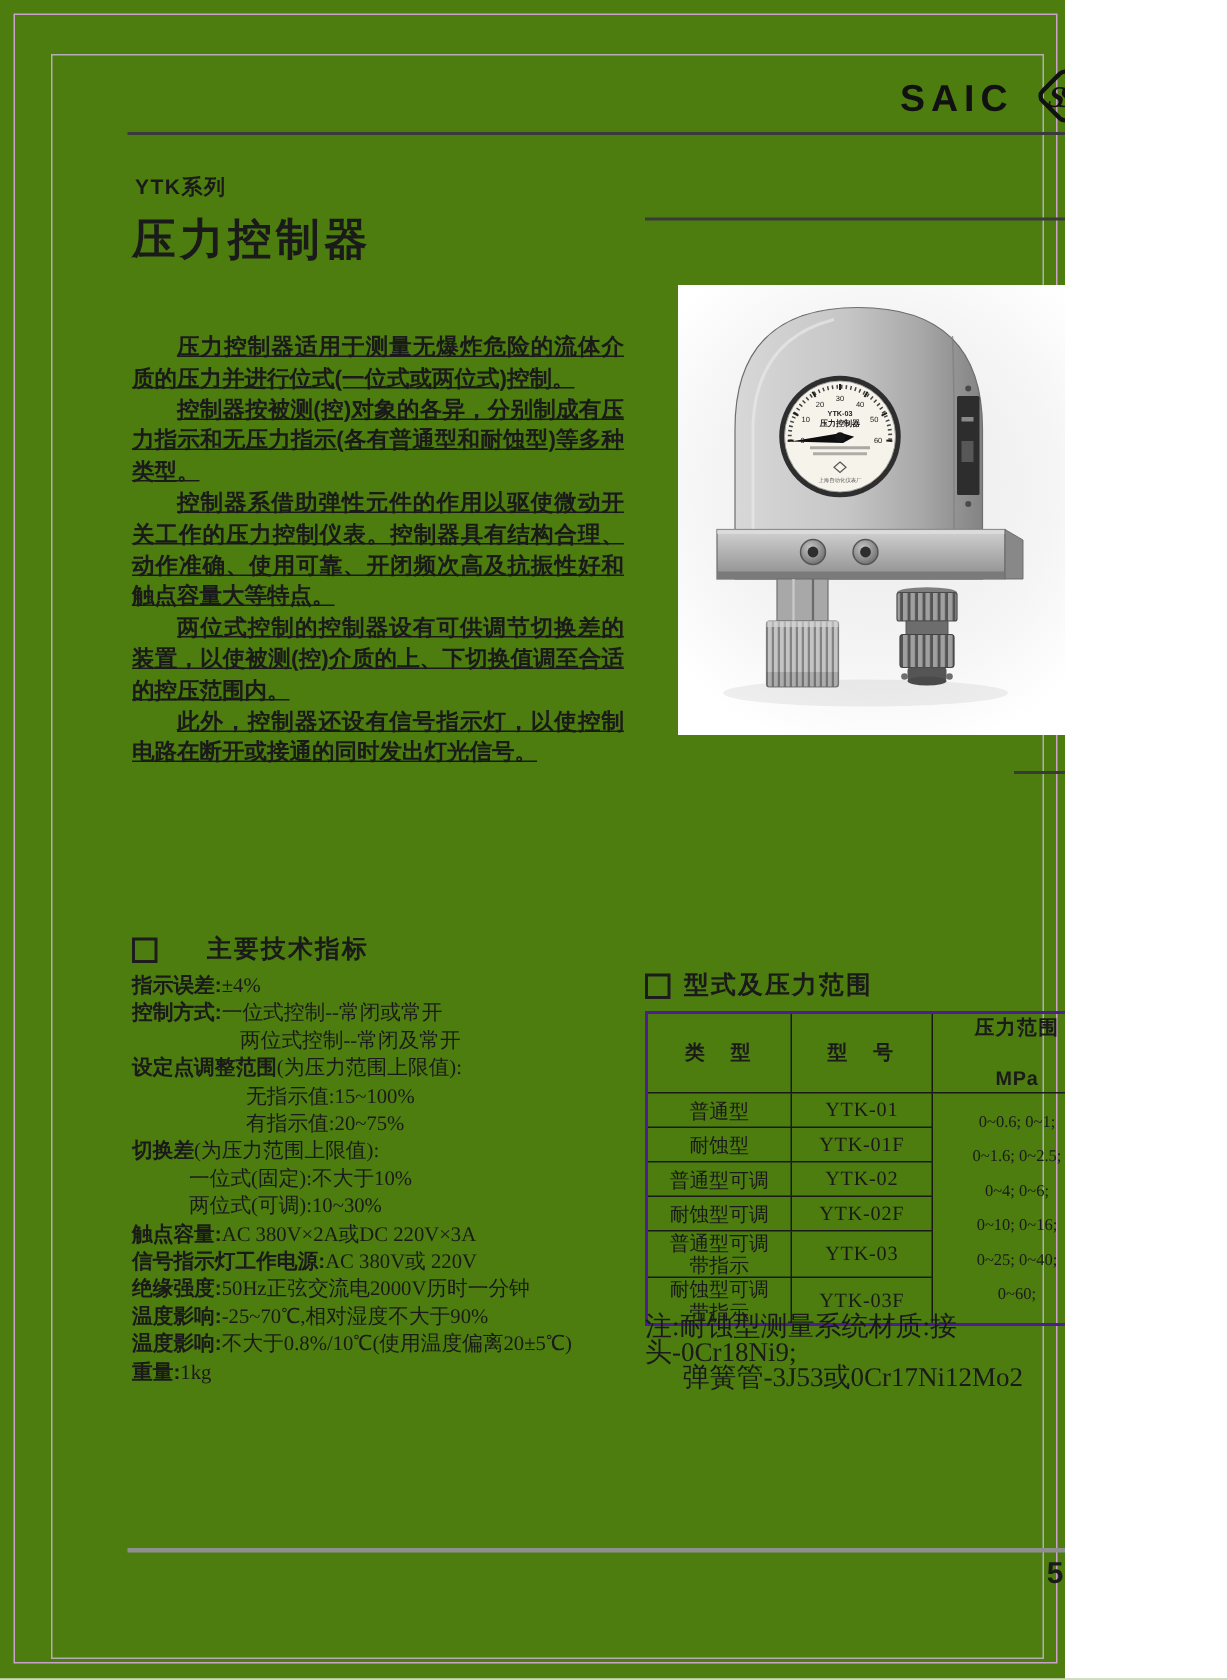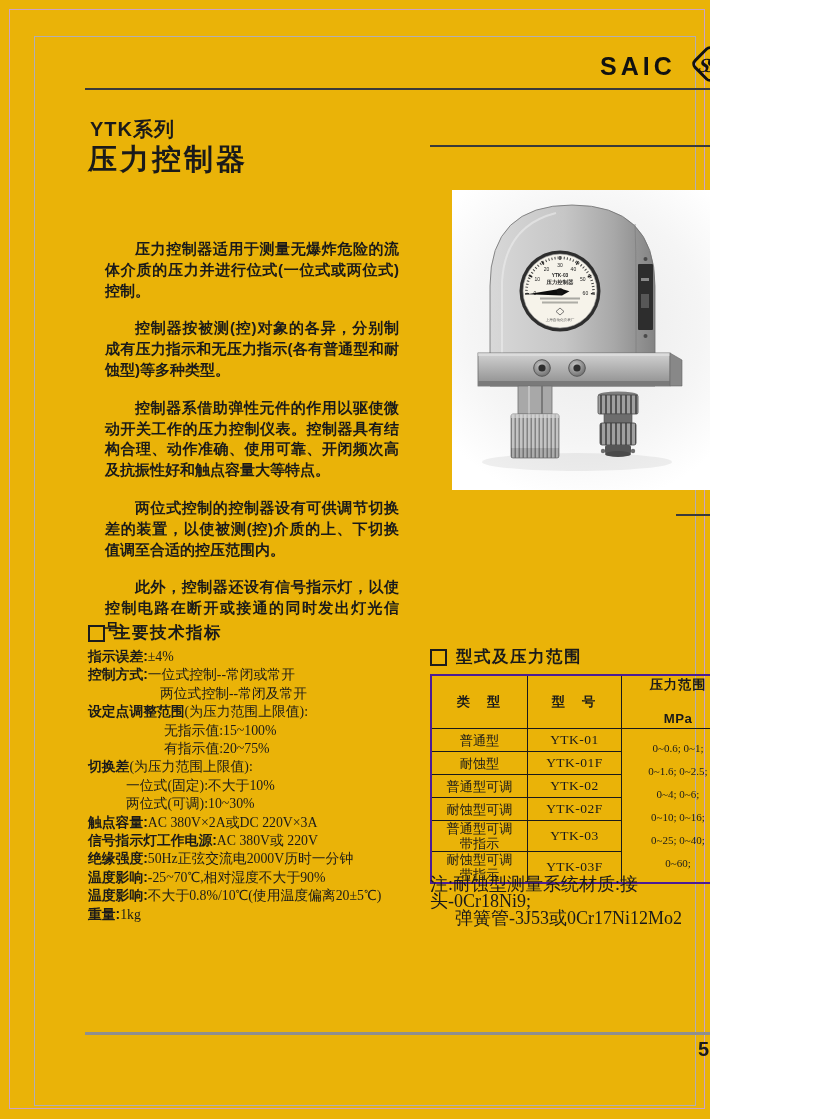--- a/index.html
+++ b/index.html
@@ -1,46 +1,46 @@
 <!DOCTYPE html>
 <html><head>
 <meta charset="utf-8">
 <style>
   html,body{margin:0;padding:0;background:#ffffff;}
   .page{
-    position:relative;width:710px;height:1119px;background:#eab308;
+    position:relative;width:710px;height:1119px;background:#4d7c0f;
     font-family:"Liberation Sans",sans-serif;color:#1a1a1a;overflow:hidden;
   }
   
   .frame-pink{position:absolute;top:9px;left:9px;right:5px;bottom:10px;border:1px solid #cba3c8;pointer-events:none;}
   .frame-gray{position:absolute;top:36px;left:34px;right:14px;bottom:13px;border:1px solid #b3aeb3;pointer-events:none;}
 
   
   .brand-text{position:absolute;top:52px;left:600px;font-size:25px;font-weight:800;letter-spacing:4px;color:#111;}
   .brand-logo{position:absolute;top:41px;left:687px;width:46px;height:46px;}
   .header-rule{position:absolute;top:88px;left:85px;width:646px;height:2px;background:#3a3a3a;}
 
   
-  .title-series{position:absolute;top:116px;left:90px;font-size:20px;font-weight:700;letter-spacing:1px;}
+  .title-series{position:absolute;top:116px;left:90px;font-size:14px;font-weight:700;letter-spacing:1px;}
   .title-product{position:absolute;top:140px;left:88px;font-size:29px;font-weight:700;letter-spacing:3px;}
   .title-rule{position:absolute;top:145px;left:430px;width:301px;height:2px;background:#3a3a3a;}
   .photo-rule{position:absolute;top:514px;left:676px;width:55px;height:2px;background:#3a3a3a;}
 
   
   .intro{position:absolute;top:222px;left:88px;width:328px;font-size:15px;line-height:20.8px;
          font-weight:600;text-align:justify;}
-  .intro p{margin:17px;text-indent:2em;}
+  .intro p{margin:0;text-indent:2em;text-decoration:underline;}
 
   
   .photo{position:absolute;top:190px;left:452px;width:300px;height:300px;}
   .photo svg{font-family:"Liberation Sans",sans-serif;}
 
   
   .section-heading{position:absolute;font-size:16.5px;font-weight:700;letter-spacing:1.5px;display:flex;align-items:center;}
-  .heading-specs{top:622px;left:88px;}
+  .heading-specs{top:622px;left:88px;gap:24px;}
   .heading-table{top:646px;left:430px;justify-content:center;}
   .sq{display:inline-block;width:13px;height:13px;border:2px solid #1c1c1c;margin-right:9px;flex:0 0 auto;}
 
   
   .specs{position:absolute;top:648px;left:88px;width:345px;font-size:13.8px;line-height:18.4px;}
   .spec-line{white-space:nowrap;}
   .spec-label{font-weight:700;}
   .spec-value{font-family:"Liberation Serif",serif;font-weight:500;}
   .ind-a{padding-left:72px;}
   .ind-b{padding-left:76px;}

